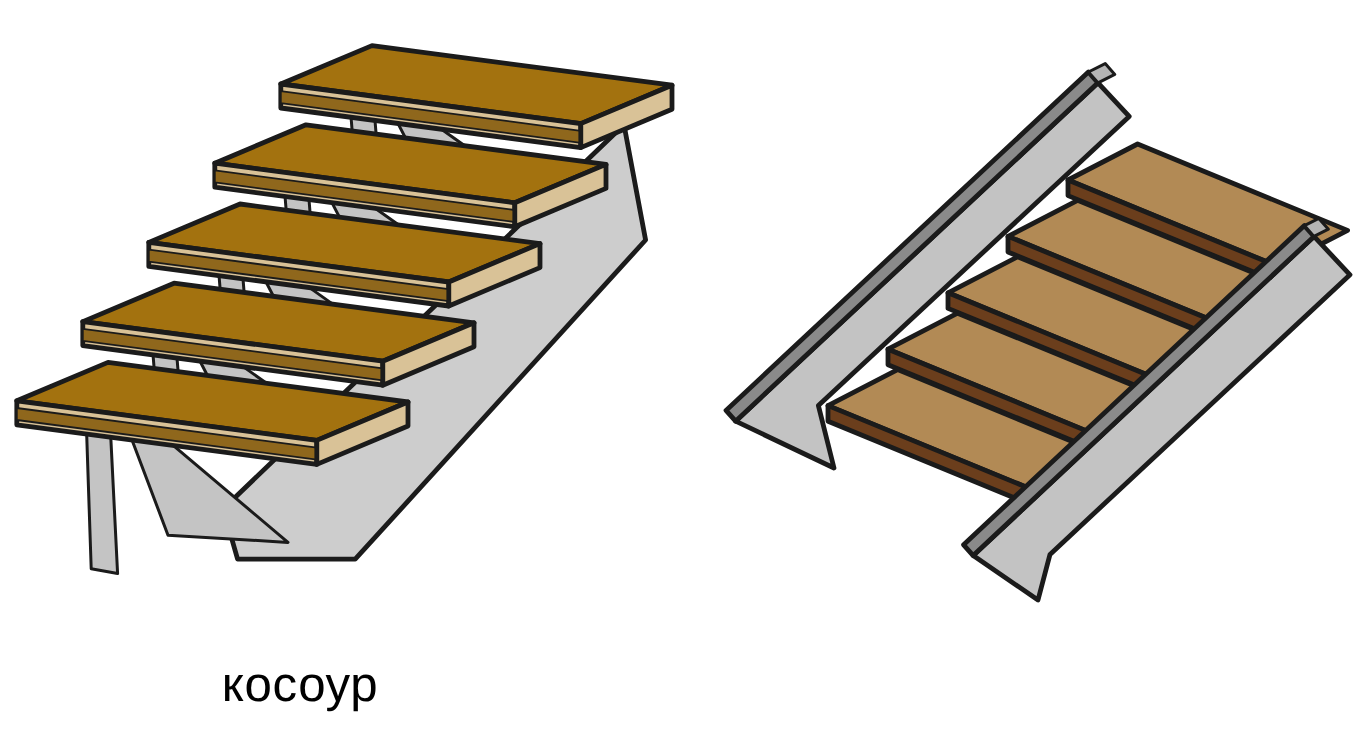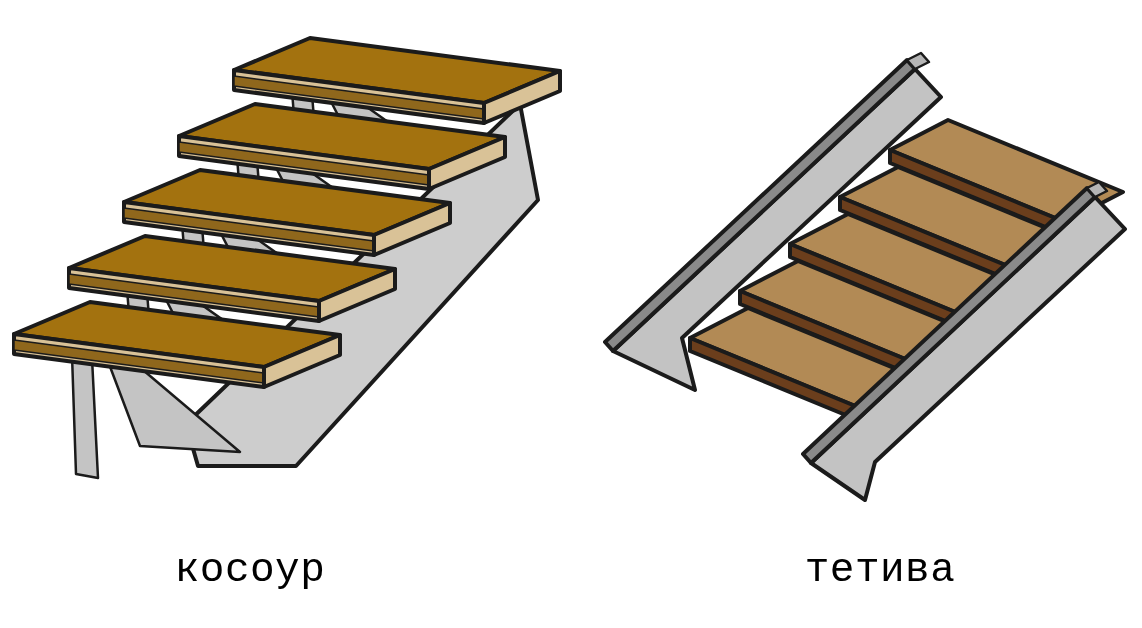--- a/index.html
+++ b/index.html
@@ -2,21 +2,21 @@
 <html style="--background: #ffffff; --outline: #1b1b1b; --label_color: #000000; --left_tread_top: #a3720f; --left_tread_face: #8f671c; --left_tread_edge: #d9c297; --left_beam_gray: #cdcdcd; --left_post_gray: #c4c4c4; --right_tread_top: #b28a55; --right_tread_nose: #6b3e1c; --right_board_face: #c3c3c3; --right_board_edge: #8a8a8a; --right_board_cap: #b5b5b5;"><head>
 <meta charset="utf-8">
 <style>
   html, body { margin: 0; padding: 0; background: #ffffff; }
   .canvas {
     position: relative;
     width: 1142px;
     height: 628px;
     background: var(--background, #ffffff);
     overflow: hidden;
-    font-family: Liberation Mono, monospace;
+    font-family: Liberation Sans, sans-serif;
   }
   figure { margin: 0; }
   .fig-left  { position: absolute; left: 0;   top: 4px;  width: 570px; height: 510px; }
   .fig-right { position: absolute; left: 575px; top: 0;  width: 567px; height: 540px; }
   .caption {
     position: absolute;
     top: 540px;
     height: 60px;
     line-height: 60px;
     text-align: center;
@@ -148,15 +148,14 @@
 
       <g>
         <polygon class="r-face outline" points="520,197 550,229 300,462 290,500 236,463"></polygon>
         <polygon class="r-edge outline" points="512,188 520,197 236,463 228,454"></polygon>
         <polygon class="r-cap outline-thin" points="512,188 524,182 532,191 520,197"></polygon>
       </g>
     </svg>
   </figure>
 
   <figcaption class="caption caption-left">косоур</figcaption>
-  <figcaption class="caption caption-right">тетива</figcaption>
 
 </div>
 
 </body></html>

